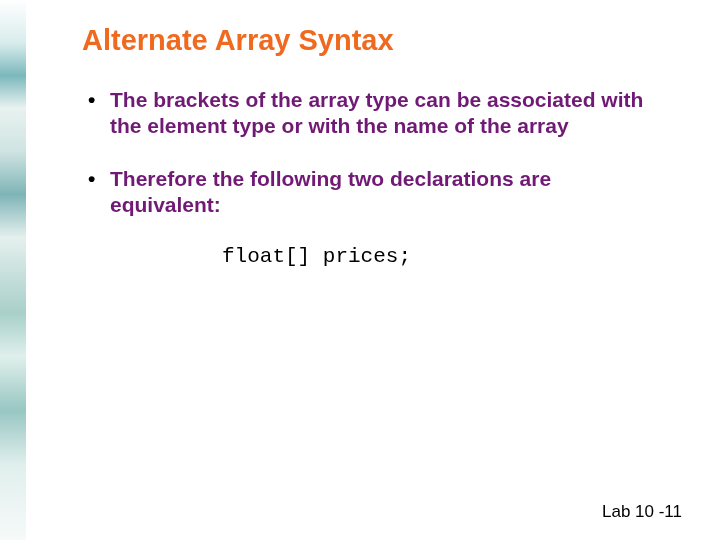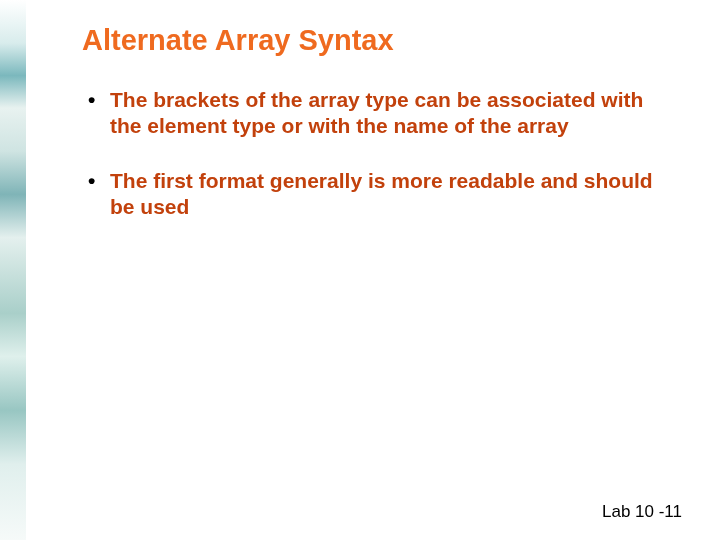--- a/index.html
+++ b/index.html
@@ -48,21 +48,21 @@
   }
   ul.bullets {
     list-style: none;
     padding-left: 0;
   }
   ul.bullets > li {
     position: relative;
     padding-left: 28px;
     font-size: 21px;
     font-weight: bold;
-    color: #c2410c;
+    color: #701a75;
     line-height: 1.22;
     margin-bottom: 28px;
   }
   ul.bullets > li::before {
     content: "•";
     position: absolute;
     left: 6px;
     top: 0;
     font-size: 21px;
     color: #000;
@@ -93,24 +93,23 @@
 <body>
 
 <div class="bg-accent"></div>
 
 <div class="slide">
 
   <h1 class="title">Alternate Array Syntax</h1>
 
   <ul class="bullets">
     <li>The brackets of the array type can be associated with the element type or with the name of the array</li>
+    <li>Therefore the following two declarations are equivalent:</li>
   </ul>
 
   <div class="code-block">
+    <div class="code-line">float[] prices;</div>
   </div>
 
-  <ul class="bullets">
-    <li>The first format generally is more readable and should be used</li>
-  </ul>
 
 </div>
 
 <div class="footer">Lab 10 -11</div>
 
 </body></html>

